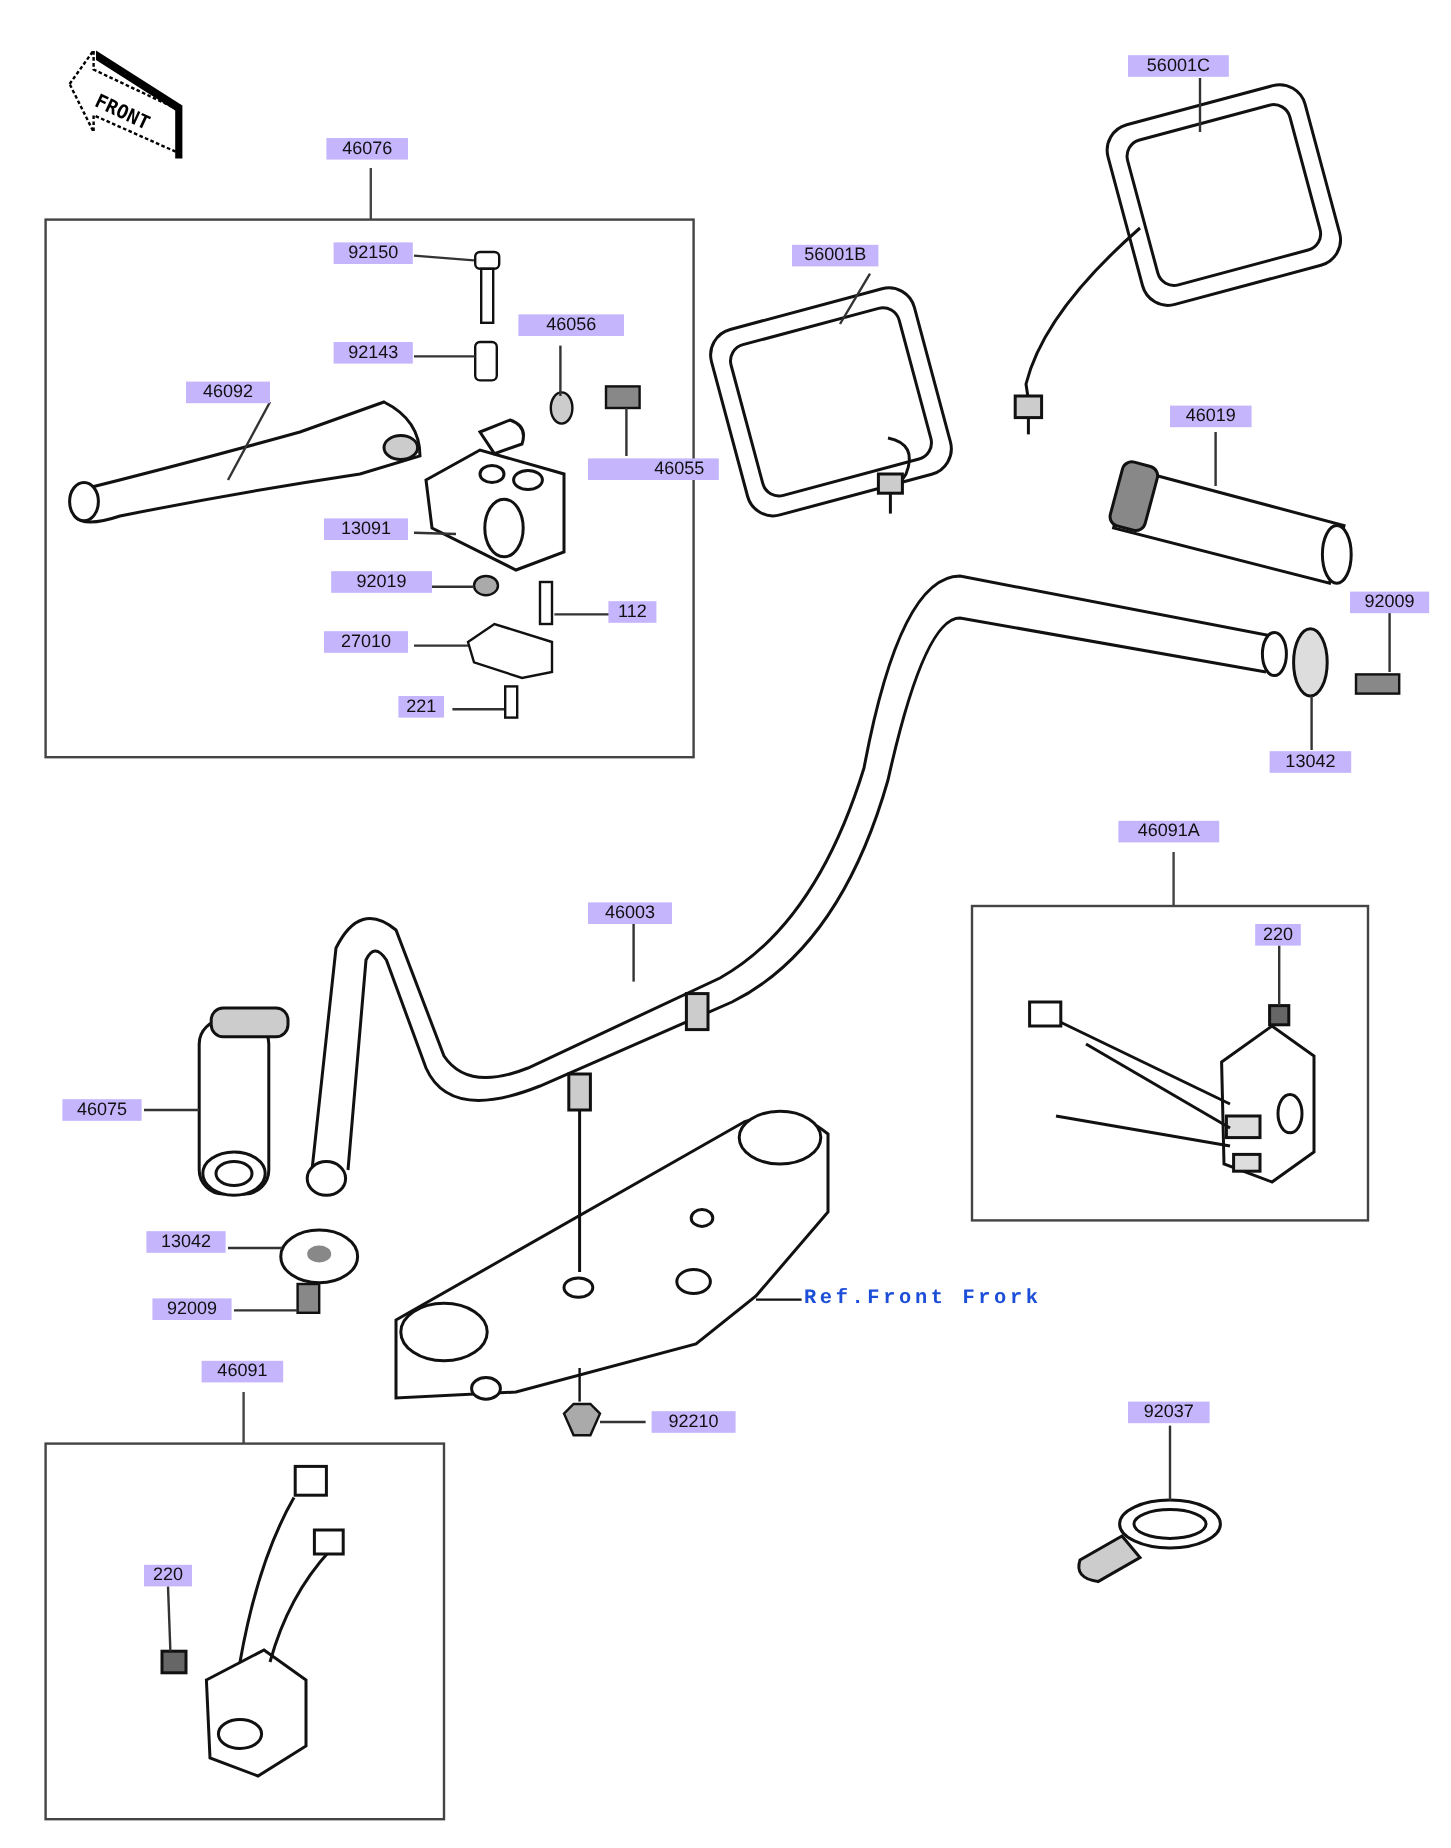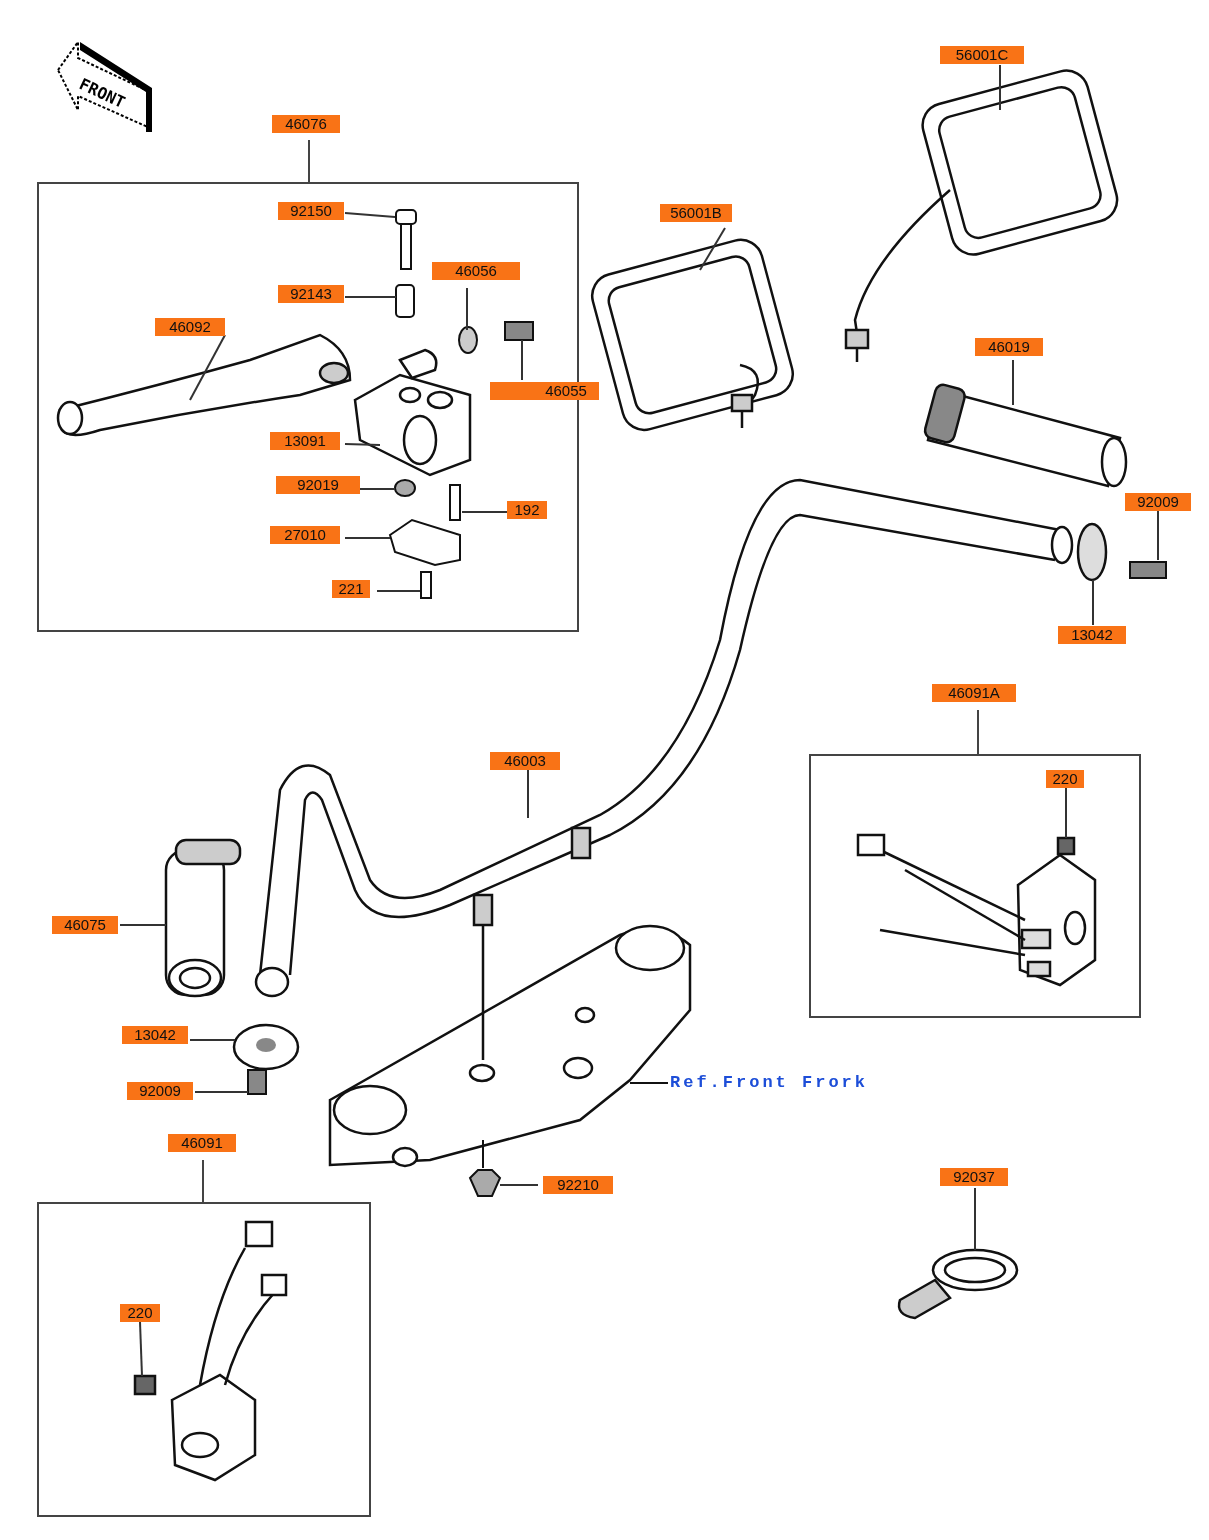--- a/index.html
+++ b/index.html
@@ -1,18 +1,18 @@
 <!DOCTYPE html>
 <html><head>
 <meta charset="utf-8">
 <style>
   html, body { margin:0; padding:0; background:#fff; }
   body { width:1209px; height:1540px; position:relative; overflow:hidden; font-family:"Liberation Sans", sans-serif; }
   svg#diagram { position:absolute; left:0; top:0; }
-  .lbl { position:absolute; background:#f97316; color:#111; font-size:15px; line-height:18px; height:18px; text-align:center; font-family:"Liberation Sans", sans-serif; cursor:pointer; }
+  .lbl { position:absolute; background:#c4b5fd; color:#111; font-size:15px; line-height:18px; height:18px; text-align:center; font-family:"Liberation Sans", sans-serif; cursor:pointer; }
   .ref { position:absolute; font-family:Liberation Mono, monospace; font-size:17px; letter-spacing:3px; color:#1d4ed8; font-weight:bold; }
 </style>
 </head>
 <body>
 
 <svg id="diagram" width="1209" height="1540" viewBox="0 0 1209 1540">
 
   <g>
     <polygon points="58,70 78,42 78,58 150,92 150,128 78,96 78,110" fill="#fff" stroke="#000" stroke-width="2" stroke-dasharray="3,2"></polygon>
     <polygon points="80,42 152,88 152,132 146,132 146,92 80,50" fill="#000"></polygon>
@@ -163,21 +163,21 @@
 </svg>
 
 <div class="lbl" style="left:272px;top:115px;width:68px;">46076</div>
 <div class="lbl" style="left:278px;top:202px;width:66px;">92150</div>
 <div class="lbl" style="left:278px;top:285px;width:66px;">92143</div>
 <div class="lbl" style="left:432px;top:262px;width:88px;">46056</div>
 <div class="lbl" style="left:490px;top:382px;width:66px;padding-left:43px;">46055</div>
 <div class="lbl" style="left:155px;top:318px;width:70px;">46092</div>
 <div class="lbl" style="left:270px;top:432px;width:70px;">13091</div>
 <div class="lbl" style="left:276px;top:476px;width:84px;">92019</div>
-<div class="lbl" style="left:507px;top:501px;width:40px;">192</div>
+<div class="lbl" style="left:507px;top:501px;width:40px;">112</div>
 <div class="lbl" style="left:270px;top:526px;width:70px;">27010</div>
 <div class="lbl" style="left:332px;top:580px;width:38px;">221</div>
 <div class="lbl" style="left:660px;top:204px;width:72px;">56001B</div>
 <div class="lbl" style="left:940px;top:46px;width:84px;">56001C</div>
 <div class="lbl" style="left:975px;top:338px;width:68px;">46019</div>
 <div class="lbl" style="left:1125px;top:493px;width:66px;">92009</div>
 <div class="lbl" style="left:1058px;top:626px;width:68px;">13042</div>
 <div class="lbl" style="left:932px;top:684px;width:84px;">46091A</div>
 <div class="lbl" style="left:1046px;top:770px;width:38px;">220</div>
 <div class="lbl" style="left:490px;top:752px;width:70px;">46003</div>

